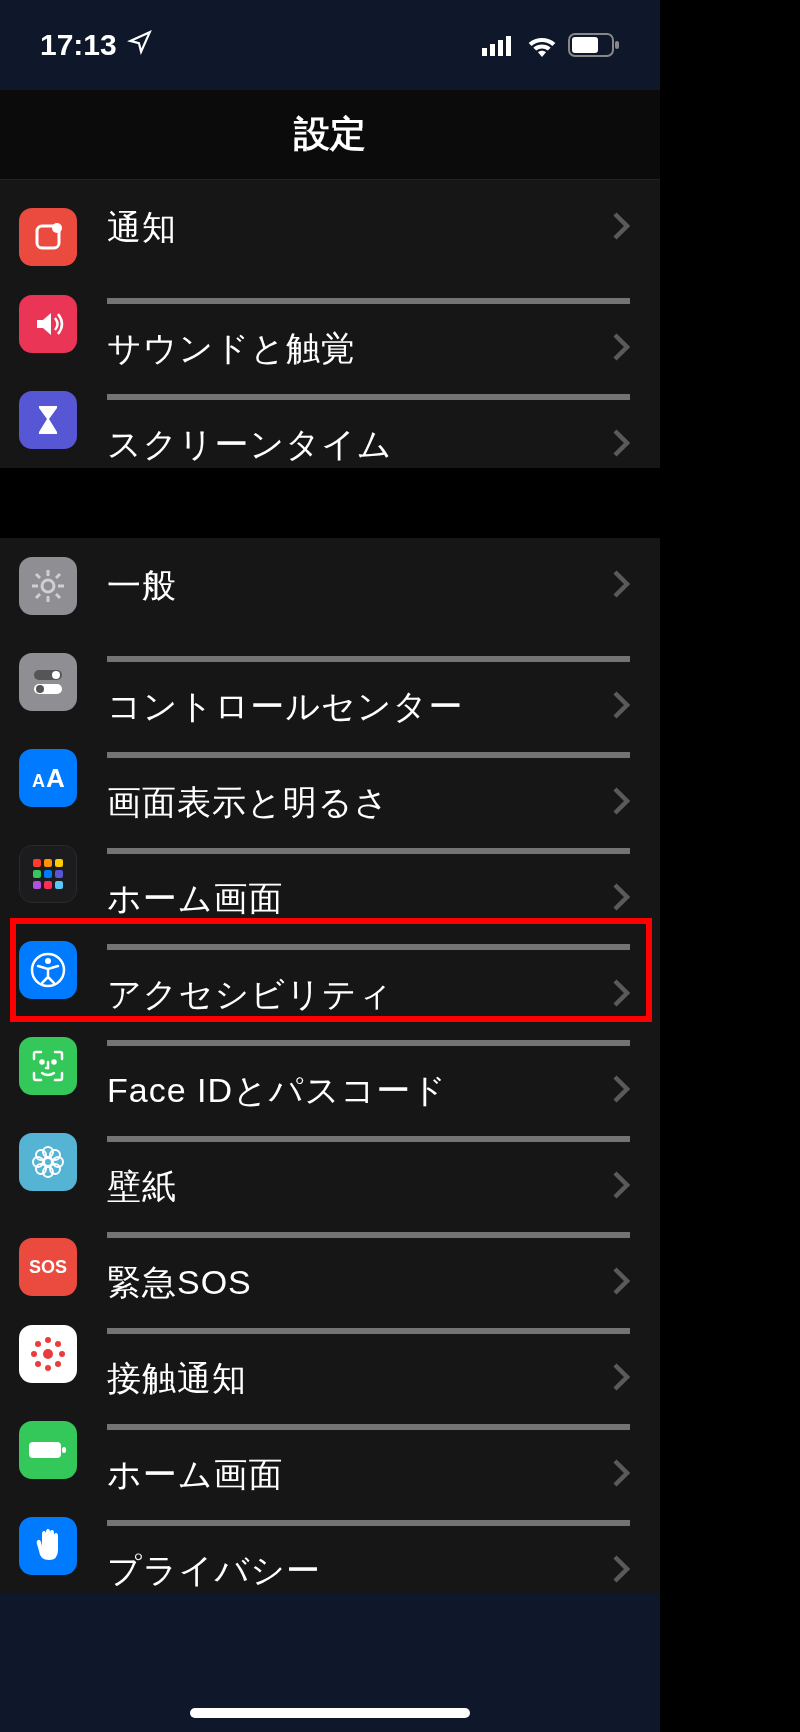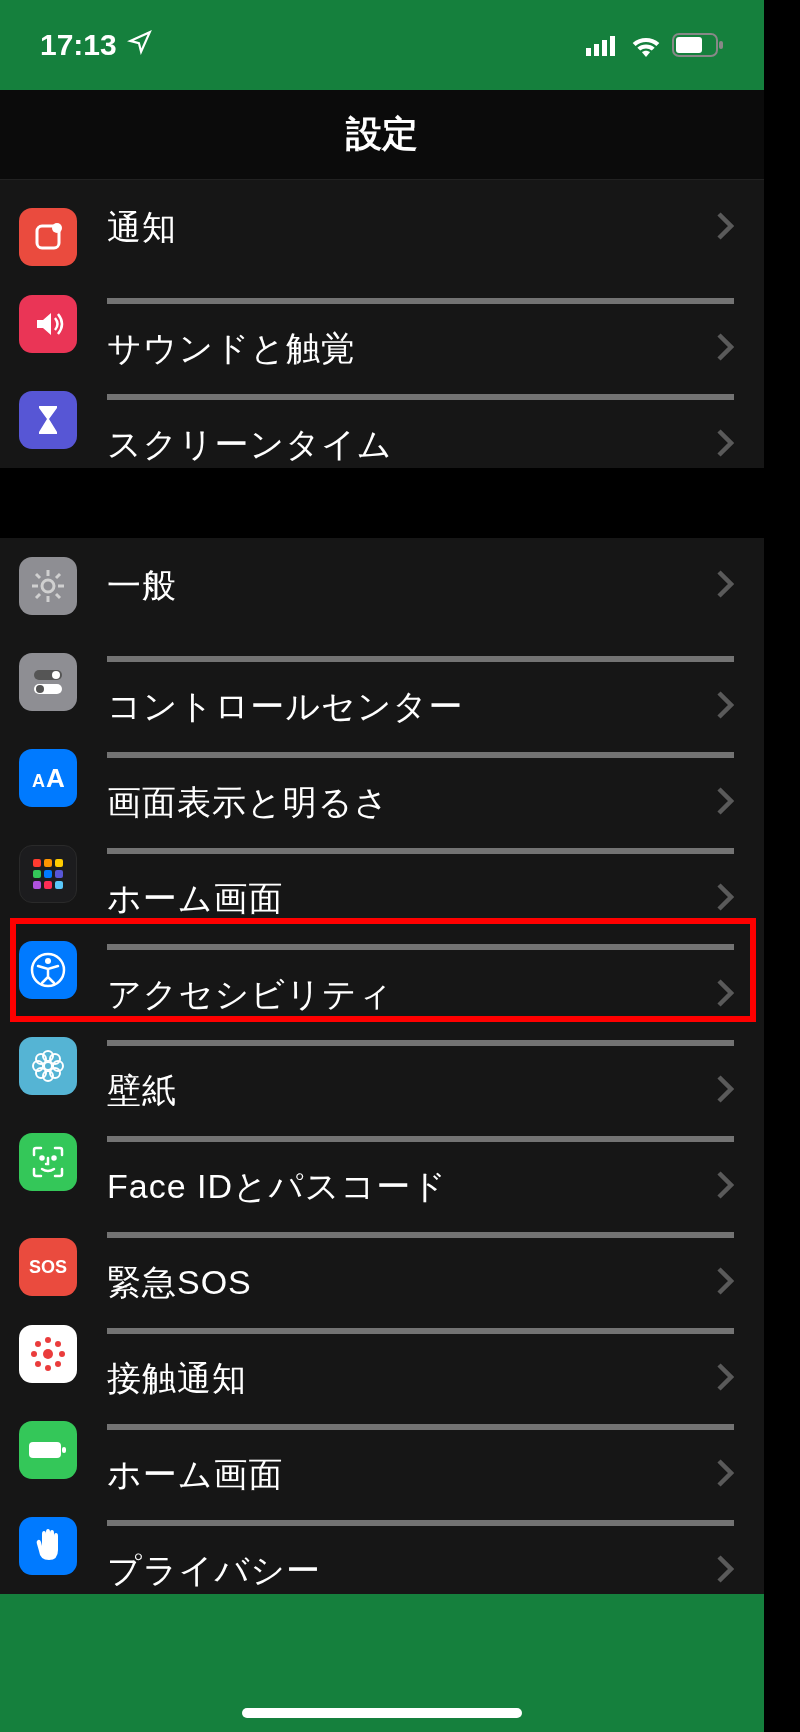--- a/index.html
+++ b/index.html
@@ -4,21 +4,21 @@
 <style>
   * { box-sizing: border-box; margin: 0; padding: 0; }
   html, body {
     width: 800px;
     height: 1732px;
     background: #000;
     color: #fff;
     font-family: -apple-system, "Helvetica Neue", Arial, sans-serif;
     overflow: hidden;
   }
-  .root { width: 764px; height: 1732px; position: relative; background: #15803d; }
+  .root { width: 660px; height: 1732px; position: relative; background: #0f172a; }
   
   .status-bar {
     height: 90px;
     display: flex;
     align-items: center;
     justify-content: space-between;
     padding: 0 40px;
     font-size: 30px;
     font-weight: 600;
   }
@@ -309,58 +309,58 @@
       <span class="chevron">
         <svg width="18" height="30" viewBox="0 0 12 20" fill="none" stroke="currentColor" stroke-width="3">
               <path d="M2 2 L10 10 L2 18"></path>
             </svg>
       </span>
     </div>
     <div class="highlight"></div>
   </div>
 
   <div class="row">
+    <div class="icon bg-green">
+      <svg width="38" height="38" viewBox="0 0 38 38" fill="none" stroke="#fff" stroke-width="2.5" stroke-linecap="round">
+            <path d="M5 12 V7 Q5 5 7 5 H12"></path>
+            <path d="M26 5 H31 Q33 5 33 7 V12"></path>
+            <path d="M33 26 V31 Q33 33 31 33 H26"></path>
+            <path d="M12 33 H7 Q5 33 5 31 V26"></path>
+            <circle cx="13" cy="15" r="1.5" fill="#fff"></circle>
+            <circle cx="25" cy="15" r="1.5" fill="#fff"></circle>
+            <path d="M19 15 V21 H17"></path>
+            <path d="M13 26 Q19 30 25 26"></path>
+          </svg>
+    </div>
+    <div class="row-inner">
+      <span class="label">Face IDとパスコード</span>
+      <span class="chevron">
+        <svg width="18" height="30" viewBox="0 0 12 20" fill="none" stroke="currentColor" stroke-width="3">
+              <path d="M2 2 L10 10 L2 18"></path>
+            </svg>
+      </span>
+    </div>
+  </div>
+
+  <div class="row">
     <div class="icon bg-teal">
       <svg width="36" height="36" viewBox="0 0 36 36" fill="none" stroke="#fff" stroke-width="2">
             <circle cx="18" cy="18" r="4"></circle>
             <circle cx="18" cy="8" r="5"></circle>
             <circle cx="18" cy="28" r="5"></circle>
             <circle cx="8" cy="18" r="5"></circle>
             <circle cx="28" cy="18" r="5"></circle>
             <circle cx="11" cy="11" r="5"></circle>
             <circle cx="25" cy="25" r="5"></circle>
             <circle cx="25" cy="11" r="5"></circle>
             <circle cx="11" cy="25" r="5"></circle>
           </svg>
     </div>
     <div class="row-inner">
       <span class="label">壁紙</span>
-      <span class="chevron">
-        <svg width="18" height="30" viewBox="0 0 12 20" fill="none" stroke="currentColor" stroke-width="3">
-              <path d="M2 2 L10 10 L2 18"></path>
-            </svg>
-      </span>
-    </div>
-  </div>
-
-  <div class="row">
-    <div class="icon bg-green">
-      <svg width="38" height="38" viewBox="0 0 38 38" fill="none" stroke="#fff" stroke-width="2.5" stroke-linecap="round">
-            <path d="M5 12 V7 Q5 5 7 5 H12"></path>
-            <path d="M26 5 H31 Q33 5 33 7 V12"></path>
-            <path d="M33 26 V31 Q33 33 31 33 H26"></path>
-            <path d="M12 33 H7 Q5 33 5 31 V26"></path>
-            <circle cx="13" cy="15" r="1.5" fill="#fff"></circle>
-            <circle cx="25" cy="15" r="1.5" fill="#fff"></circle>
-            <path d="M19 15 V21 H17"></path>
-            <path d="M13 26 Q19 30 25 26"></path>
-          </svg>
-    </div>
-    <div class="row-inner">
-      <span class="label">Face IDとパスコード</span>
       <span class="chevron">
         <svg width="18" height="30" viewBox="0 0 12 20" fill="none" stroke="currentColor" stroke-width="3">
               <path d="M2 2 L10 10 L2 18"></path>
             </svg>
       </span>
     </div>
   </div>
 
   <div class="row">
     <div class="icon bg-red">

